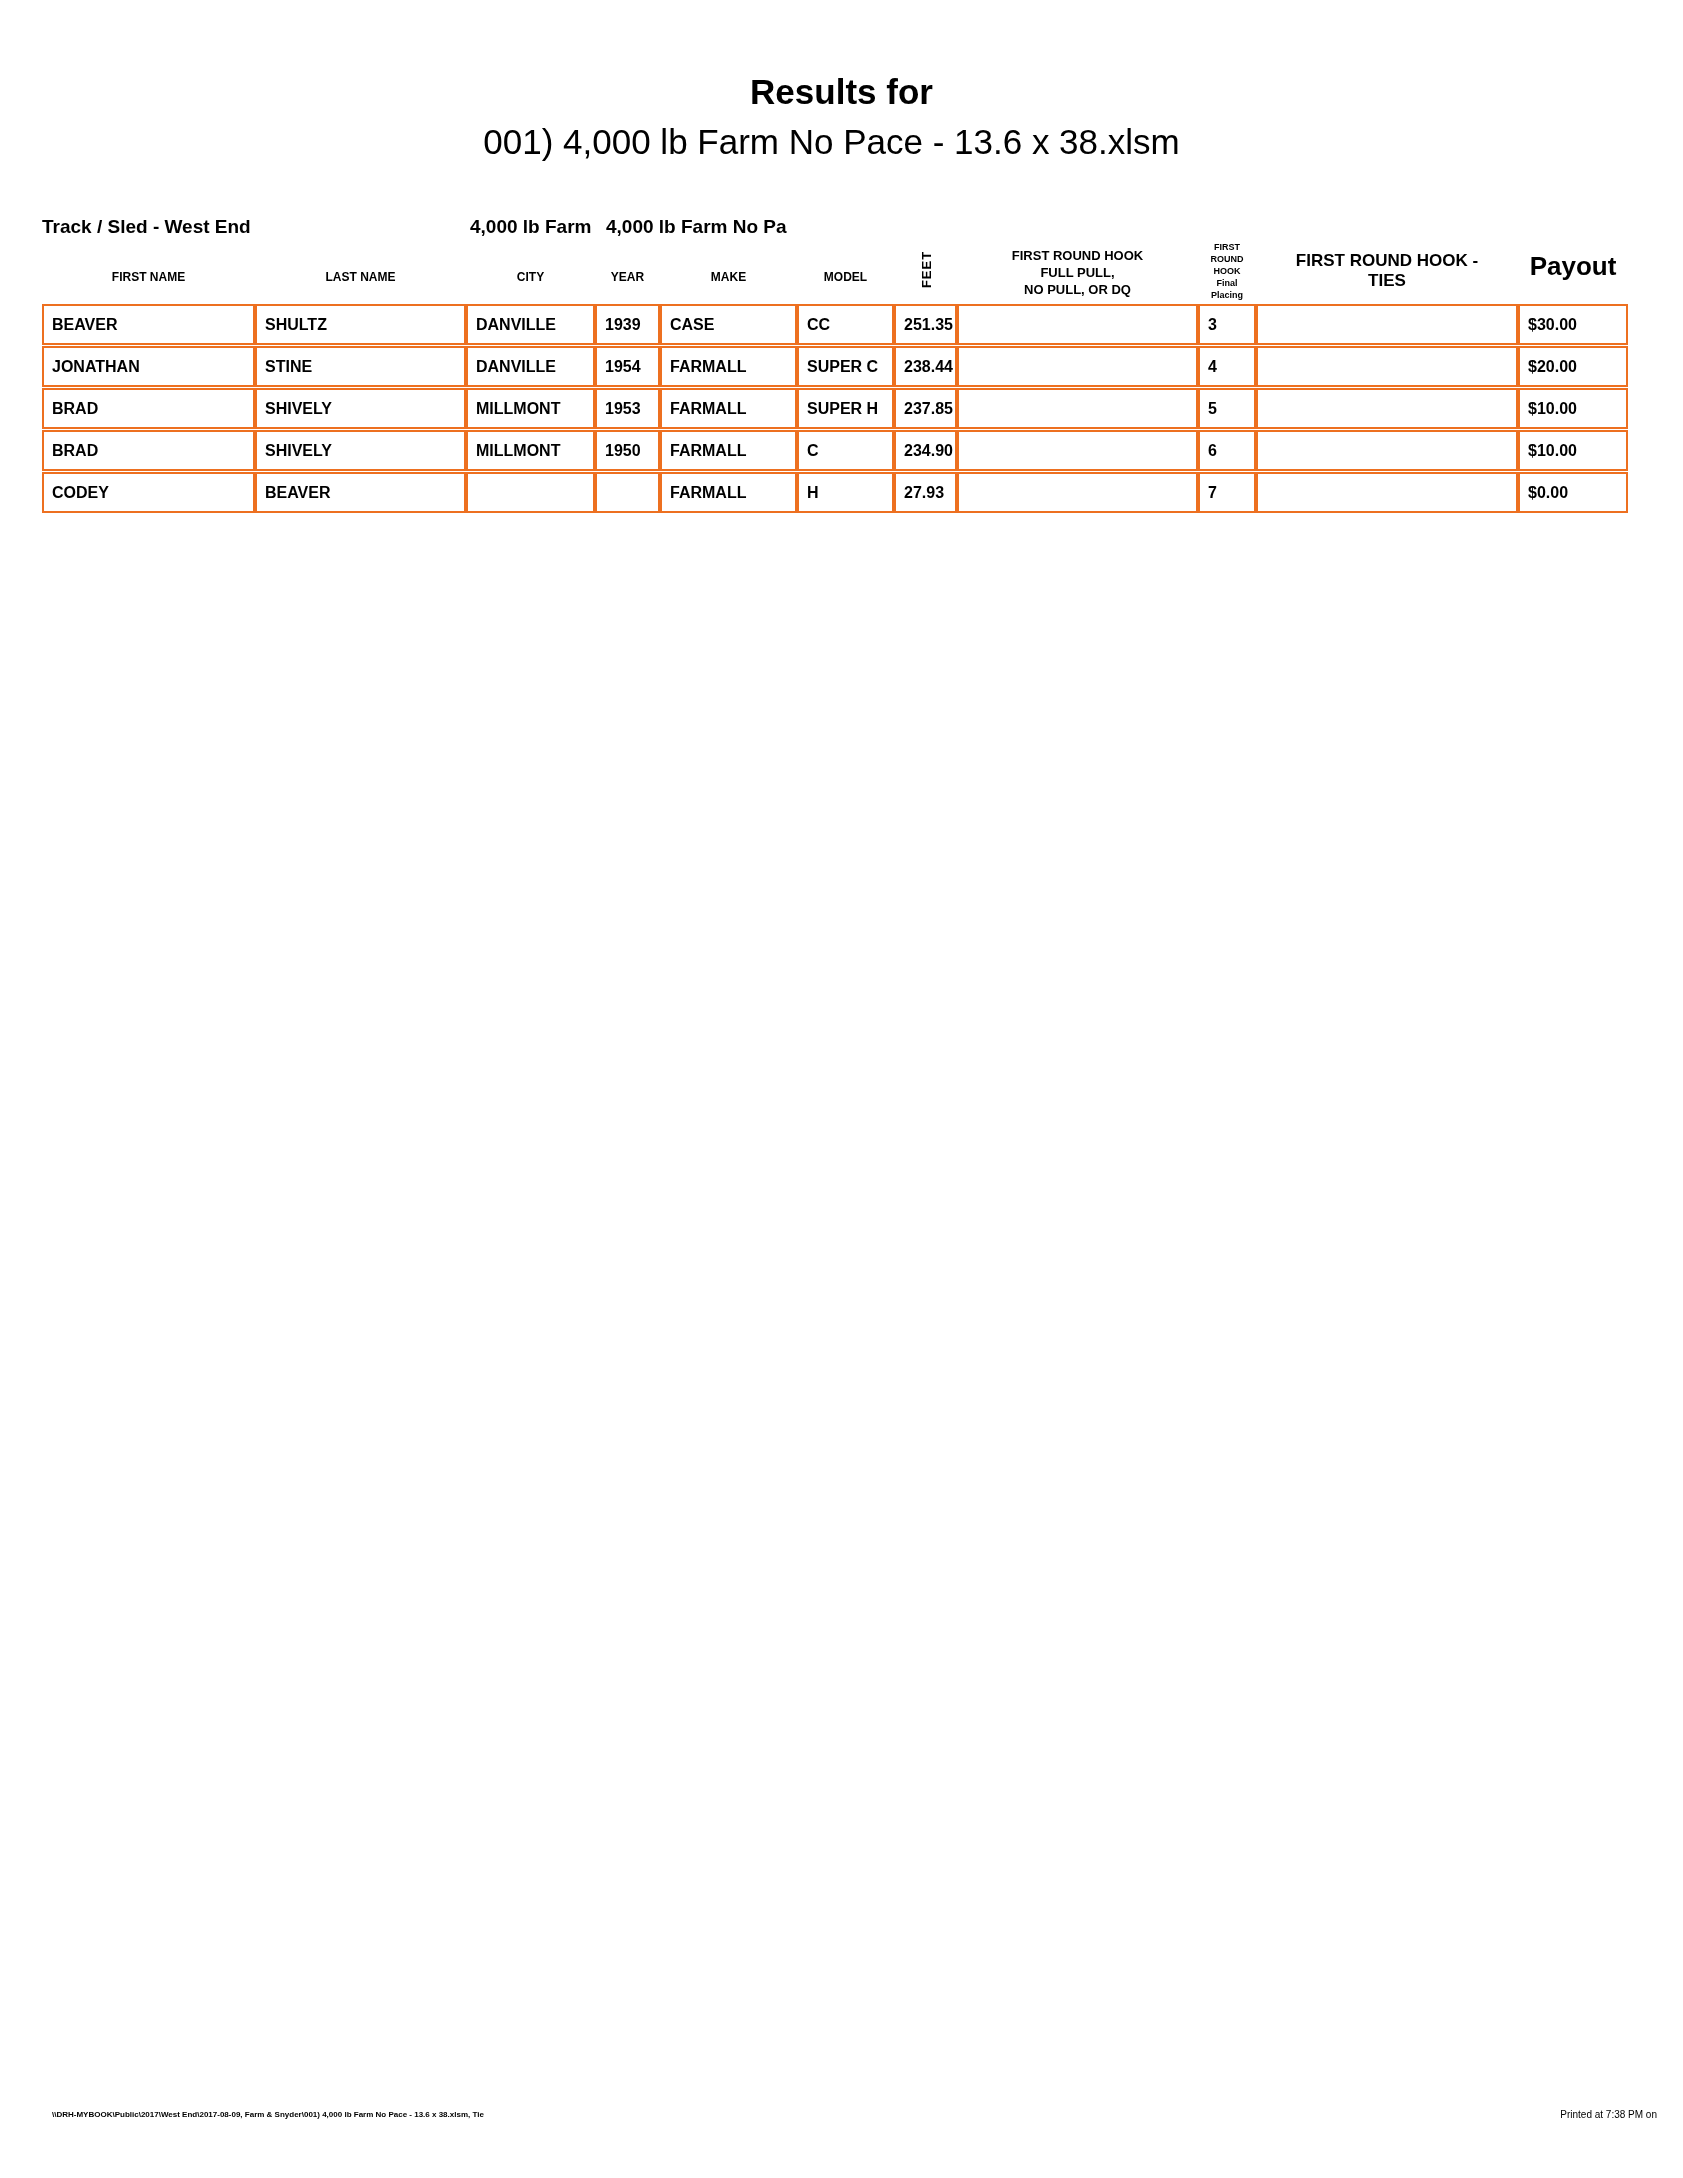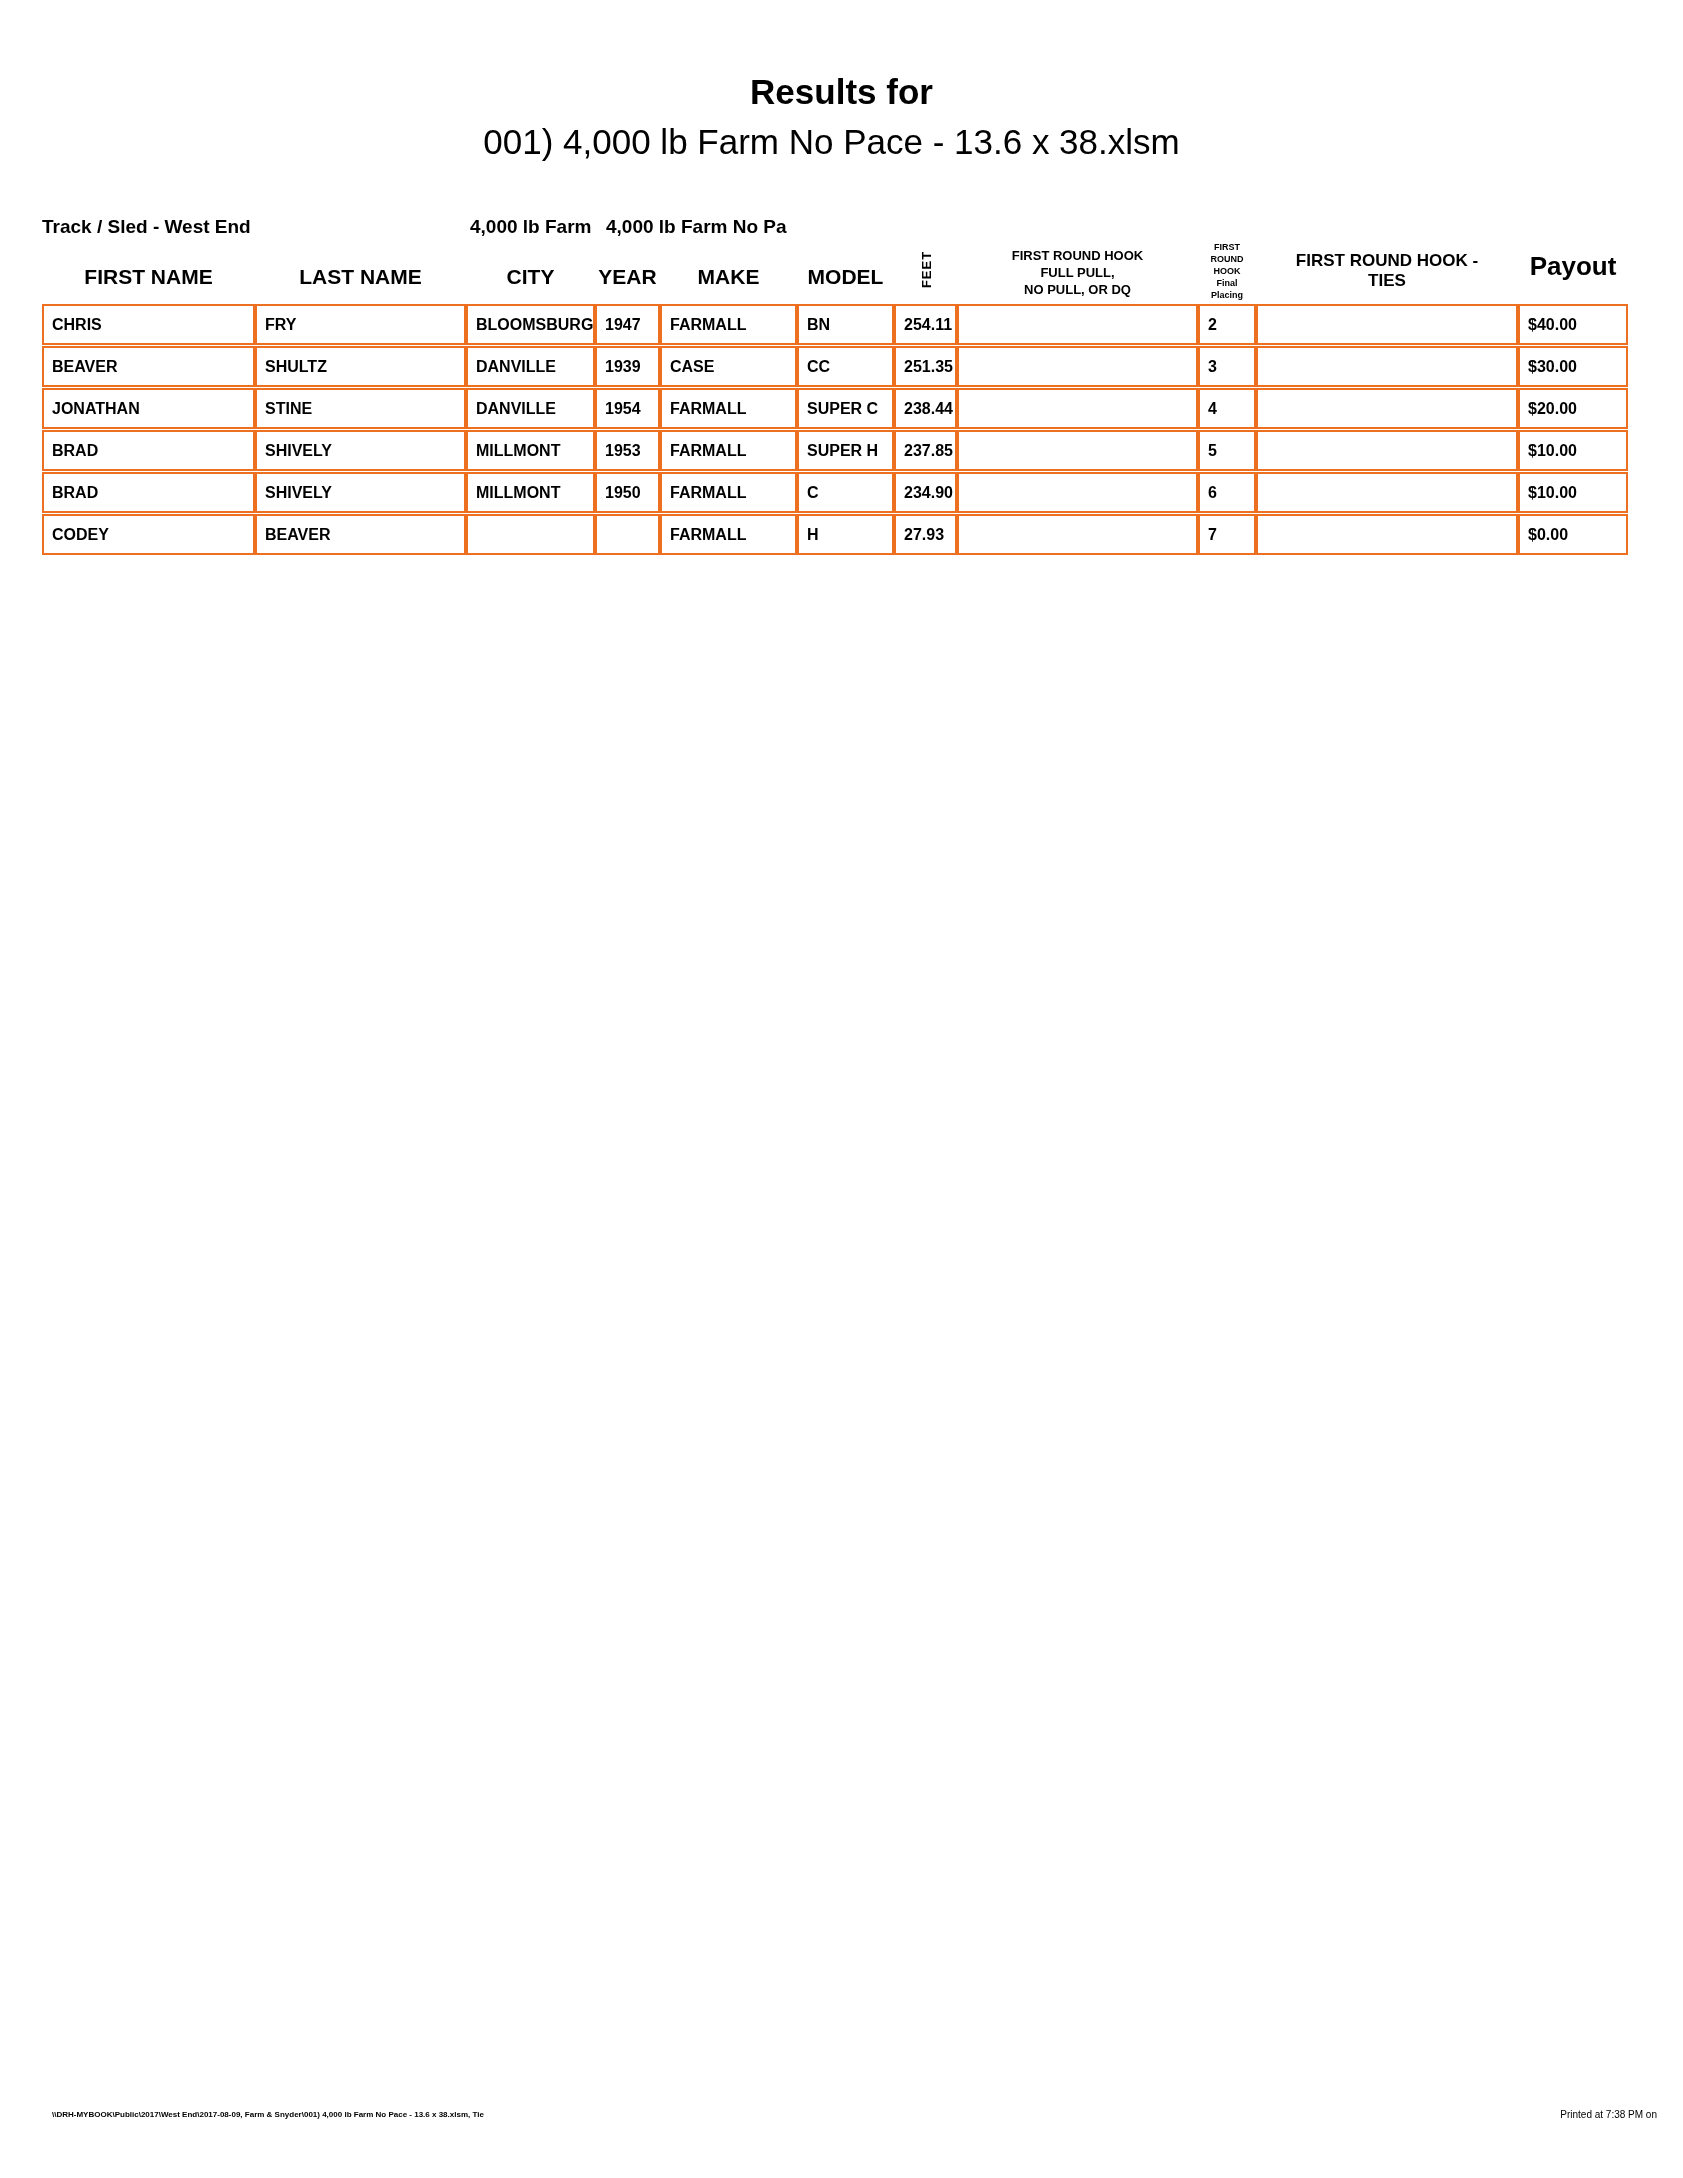--- a/index.html
+++ b/index.html
@@ -26,21 +26,21 @@
   .class-name-trunc { left: 606px; width: 193px; overflow: hidden; }
 
   .tablewrap { position: absolute; left: 42px; top: 238px; width: 1588px; }
 
   
   .thead { display: flex; width: 1586px; height: 65px; align-items: stretch; }
   .hc {
     display: flex; flex-direction: column; justify-content: flex-end; align-items: center;
     text-align: center; font-weight: bold; position: relative;
   }
-  .hlbl { font-size: 21px; line-height: 20px; padding-bottom: 16px; white-space: nowrap; }
+  .hlbl { font-size: 12px; line-height: 20px; padding-bottom: 16px; white-space: nowrap; }
   .h-small { font-size: 13px; line-height: 17px; padding-bottom: 5px; }
   .h-tiny { font-size: 9px; line-height: 12px; padding-bottom: 2px; }
   .h-ties { font-size: 17px; line-height: 20px; padding-bottom: 12px; }
   .h-payout { font-size: 26px; line-height: 30px; padding-bottom: 22px; }
   .feet-rot {
     position: absolute; bottom: 26px; left: 50%;
     transform: translateX(-50%) rotate(-90deg);
     font-size: 13px; font-weight: bold; letter-spacing: 1px; white-space: nowrap;
   }
 
@@ -147,33 +147,20 @@
       <col class="c5">
         <col class="c6">
         <col class="c7">
         <col class="c8">
       <col class="c9">
         <col class="c10">
         <col class="c11">
     </colgroup>
     <tbody>
         <tr>
-          <td class="col-first_name">CHRIS</td>
-          <td class="col-last_name">FRY</td>
-          <td class="col-city">BLOOMSBURG</td>
-          <td class="col-year">1947</td>
-          <td class="col-make">FARMALL</td>
-          <td class="col-model">BN</td>
-          <td class="col-feet">254.11</td>
-          <td class="col-full_pull"></td>
-          <td class="col-placing">2</td>
-          <td class="col-ties"></td>
-          <td class="col-payout">$40.00</td>
-        </tr>
-        <tr>
           <td class="col-first_name">BEAVER</td>
           <td class="col-last_name">SHULTZ</td>
           <td class="col-city">DANVILLE</td>
           <td class="col-year">1939</td>
           <td class="col-make">CASE</td>
           <td class="col-model">CC</td>
           <td class="col-feet">251.35</td>
           <td class="col-full_pull"></td>
           <td class="col-placing">3</td>
           <td class="col-ties"></td>

